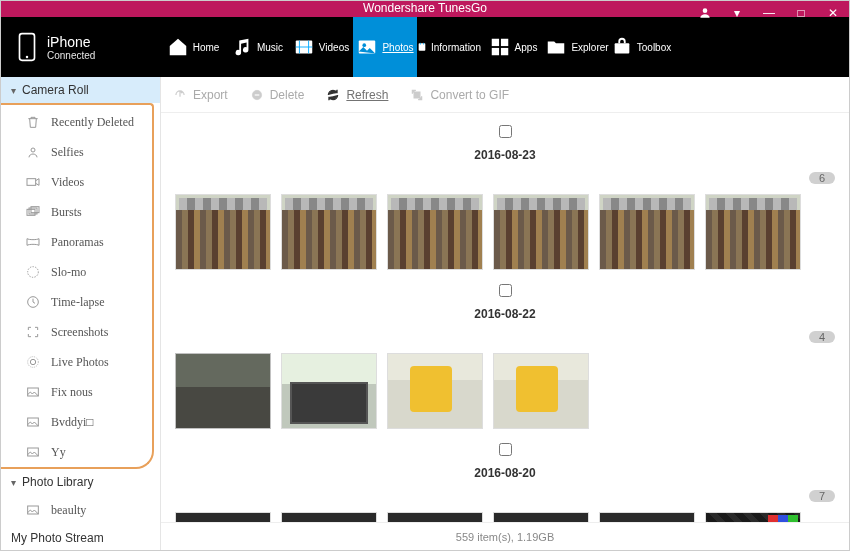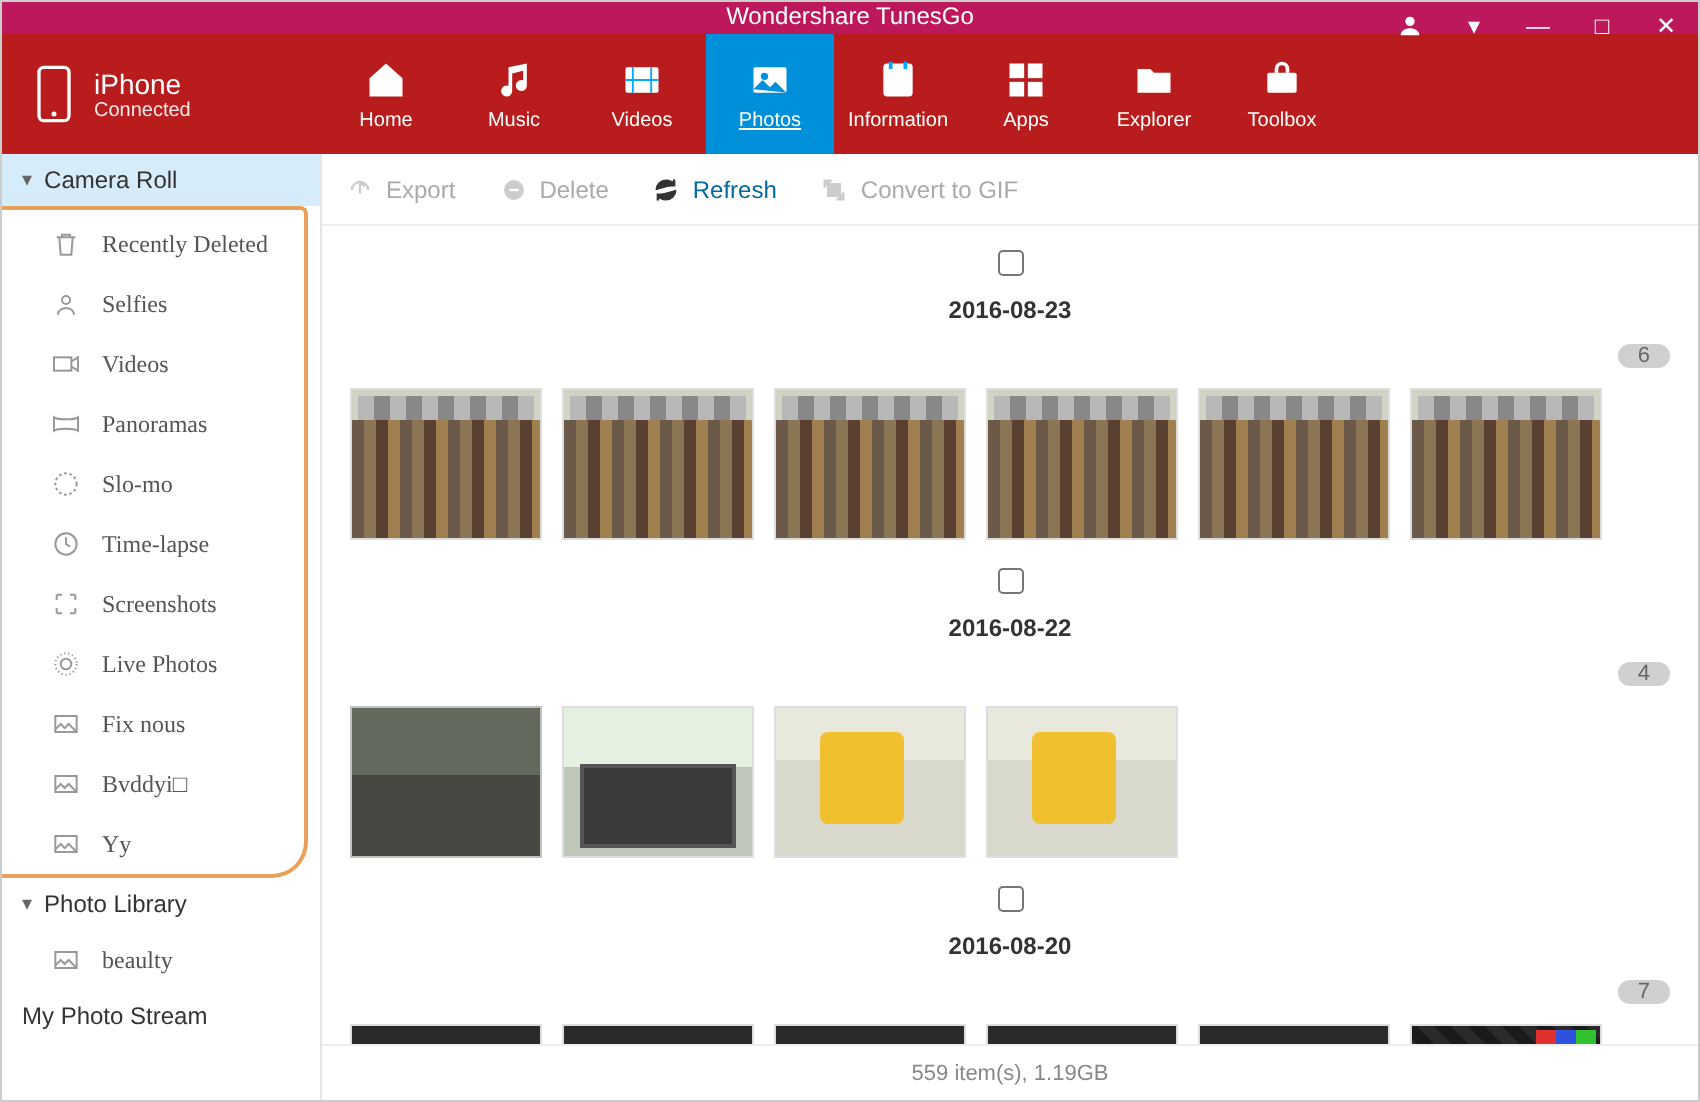--- a/index.html
+++ b/index.html
@@ -3,48 +3,48 @@
 <meta charset="utf-8">
 <style>
   * { box-sizing: border-box; margin: 0; padding: 0; font-family: "Segoe UI", Arial, sans-serif; }
   body { width: 850px; height: 551px; overflow: hidden; background: #fff; border: 1px solid #ccc; display:flex; flex-direction:column;}
   
   .titlebar { height: 16px; background: #be185d; color: #fff; display: flex; justify-content: center; font-size: 12px; position: relative; }
   .titlebar .controls { position: absolute; right: 0; top: 0; height: 24px; display: flex; }
   .titlebar .controls > div { width: 32px; height: 24px; display:flex; align-items:center; justify-content:center; color:#fff; font-size:12px; cursor:pointer;}
   .titlebar .user-icon svg { width:14px; height:14px; fill:#fff;}
   
-  .navbar { height: 60px; background: #b91c1c; display:flex; align-items:stretch; color:#fff; }
+  .navbar { height: 60px; background: #000000; display:flex; align-items:stretch; color:#fff; }
   .device { width:160px; display:flex; align-items:center; padding-left:16px; gap:10px;}
   .device svg { width:20px; height:30px; fill:none; stroke:#fff; stroke-width:2;}
   .device .dname { font-size:14px; font-weight:500;}
   .device .dstatus { font-size:10px; opacity:.9;}
   
   .tabs { flex:1; display:flex; }
-  .tab { width:64px; display:flex; flex-direction:column; align-items:center; justify-content:center; gap:4px; font-size:10px; cursor:pointer;}
+  .tab { width:64px; display:flex; flex-direction:row; align-items:center; justify-content:center; gap:4px; font-size:10px; cursor:pointer;}
   .tab svg { width:22px; height:22px; fill:#fff;}
   .tab.active { background:#008fd9;text-decoration:underline; }
   
   .body { flex:1; display:flex; overflow:hidden;}
   
   .sidebar { width:160px; background:#fff; border-right:1px solid #e5e5e5; overflow-y:auto; font-size:12px; color:#555;}
   .side-header { background:#d7ecfb; padding:6px 10px; font-weight:500; color:#333; display:flex; align-items:center; gap:6px;}
   .side-header .caret { font-size:10px; color:#666;}
   .side-item { padding:6px 10px 6px 24px; display:flex; align-items:center; gap:10px; cursor:pointer; height:30px;}
   .side-item svg { width:16px; height:16px; fill:none; stroke:#999; stroke-width:1.5;}
   .side-item .lbl { color:#555;font-family:Liberation Serif, serif;}
   .side-section-title { padding:6px 10px; font-weight:500; color:#333; display:flex; align-items:center; gap:6px;}
   .side-section-title .caret { font-size:10px; color:#666;}
   .highlight-frame { border-right:2px solid #e8a05a; border-bottom:2px solid #e8a05a; border-bottom-right-radius:18px; margin-right:6px;}
   .highlight-top { border-top:2px solid #e8a05a; border-right:2px solid #e8a05a; border-top-right-radius:18px; margin-right:6px; height:4px;}
   
   .main { flex:1; display:flex; flex-direction:column; overflow:hidden; background:#fff;}
   .toolbar { height:36px; border-bottom:1px solid #eee; display:flex; align-items:center; padding:0 12px; gap:22px; font-size:12px; color:#aaa;}
   .tool { display:flex; align-items:center; gap:6px; cursor:pointer;}
-  .tool.enabled { color:#0369a1;}
+  .tool.enabled { color:#737373;text-decoration:underline;}
   .tool svg { width:14px; height:14px;}
   .tool.disabled svg { fill:#ccc; stroke:#ccc;}
   .tool.enabled svg { fill:#333; stroke:#333;}
   
   .content { flex:1; overflow-y:auto; padding:8px 14px 0 14px;}
   .group-header { display:flex; align-items:center; gap:10px; padding:4px 0; font-size:12px; font-weight:bold; color:#333;flex-direction:column;}
   .group-header input { width:13px; height:13px;}
   .group-header .count { margin-left:auto; background:#d0d0d0; color:#666; border-radius:8px; padding:0 10px; font-size:11px; font-weight:normal;}
   .thumbs { display:flex; gap:10px; padding:6px 0 10px 0; flex-wrap:wrap;}
   .thumb { width:96px; height:76px; border:1px solid #ddd; background:#8a8a7a; position:relative; overflow:hidden;}
@@ -187,20 +187,28 @@
         </div>
       <div class="side-item">
           <svg viewBox="0 0 24 24">
             <rect x="3" y="7" width="13" height="10"></rect>
             <path d="M16 10l5-3v10l-5-3"></path>
           </svg>
           <span class="lbl">Videos</span>
         </div>
       <div class="side-item">
           <svg viewBox="0 0 24 24">
+            <rect x="3" y="8" width="12" height="9"></rect>
+            <rect x="6" y="6" width="12" height="9"></rect>
+            <rect x="9" y="4" width="12" height="9"></rect>
+          </svg>
+          <span class="lbl">Bursts</span>
+        </div>
+      <div class="side-item">
+          <svg viewBox="0 0 24 24">
             <path d="M3 7c3 2 15 2 18 0v10c-3-2-15-2-18 0z"></path>
           </svg>
           <span class="lbl">Panoramas</span>
         </div>
       <div class="side-item">
           <svg viewBox="0 0 24 24">
             <circle cx="12" cy="12" r="8" stroke-dasharray="2 2"></circle>
           </svg>
           <span class="lbl">Slo-mo</span>
         </div>

